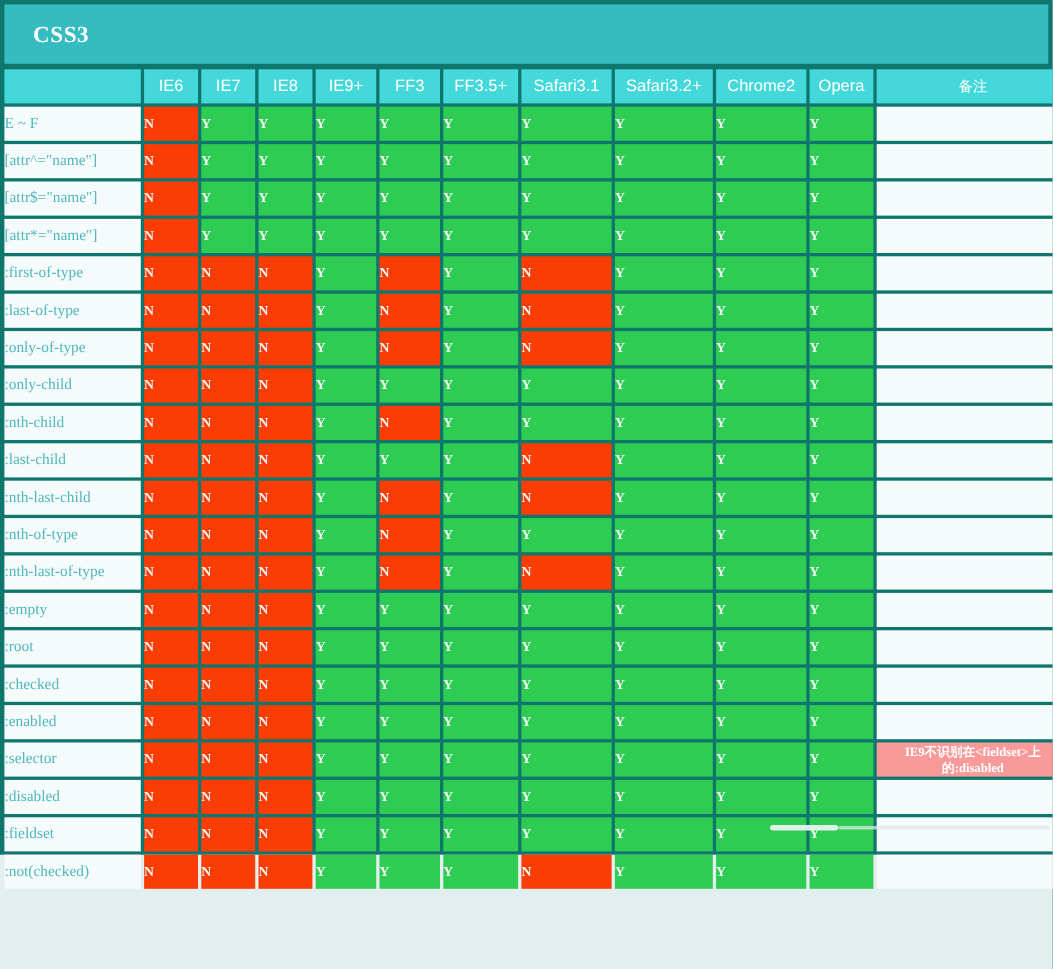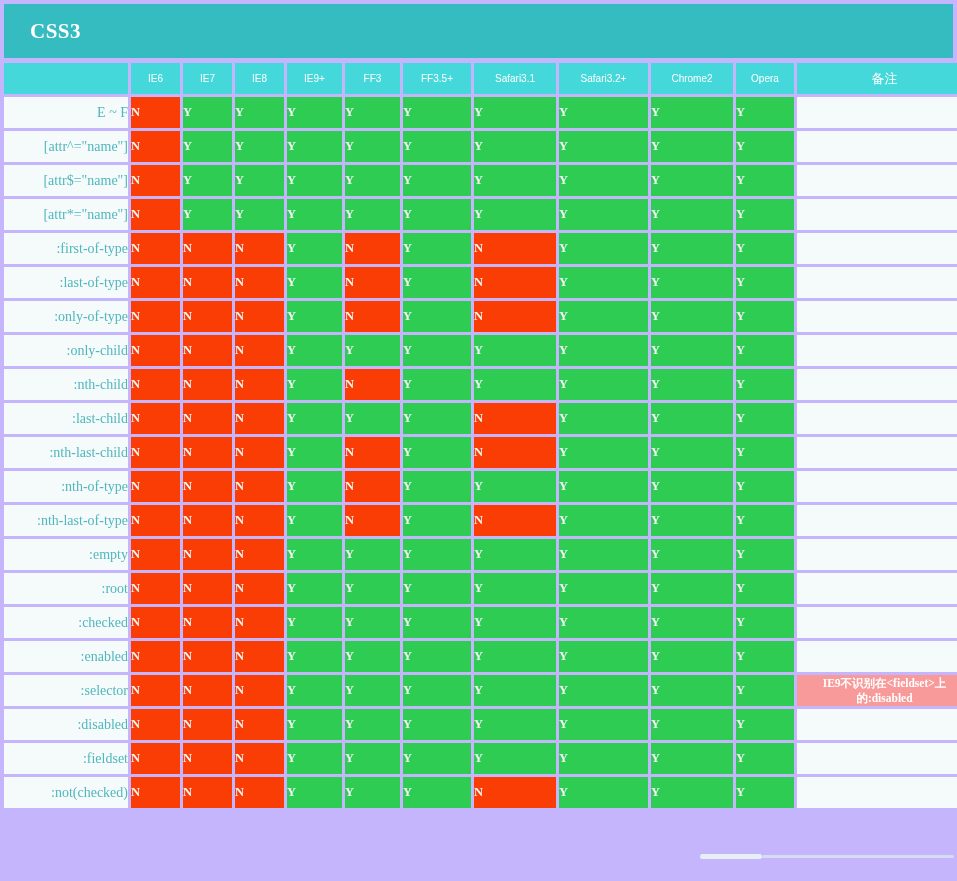--- a/index.html
+++ b/index.html
@@ -11,23 +11,23 @@
     width: 957px;
     height: 881px;
     background: #e3eeee;
     font-family: "Liberation Sans", sans-serif;
     overflow: hidden;
   }
 
   
   #page {
     width: 957px;
-    height: 881px;
+    height: 777px;
     position: relative;
-    background: #c4b5fd;
+    background: #0f766e;
     box-sizing: border-box;
     padding: 4px 4px 0 4px;
   }
 
   
   .title-bar {
     height: 54px;
     background: #35bcc0;
     display: flex;
     align-items: center;
@@ -58,42 +58,42 @@
     margin: 0;
     height: 31px;
     box-sizing: border-box;
     vertical-align: middle;
   }
 
   
   th.col-head {
     background: #45d8da;
     color: #ffffff;
-    font-size: 10px;
+    font-size: 15px;
     font-weight: normal;
     font-family: "Liberation Sans", sans-serif;
     text-align: center;
     height: 36px;
   }
   th.col-head.blank-head {
     background: #45d8da;
   }
   th.col-head.note-head {
     font-size: 13px;
   }
 
   
   td.sel-name {
     background: #f5fafa;
     color: #4fb7bd;
     font-family: "Liberation Serif", serif;
     font-size: 14px;
     padding-left: 18px;
     height: 37px;
-    text-align: right;
+    text-align: left;
     white-space: nowrap;
   }
 
   
   td.support {
     text-align: left;
     padding-left: 8px;
     font-family: "Liberation Serif", serif;
     font-weight: bold;
     font-size: 12.5px;

